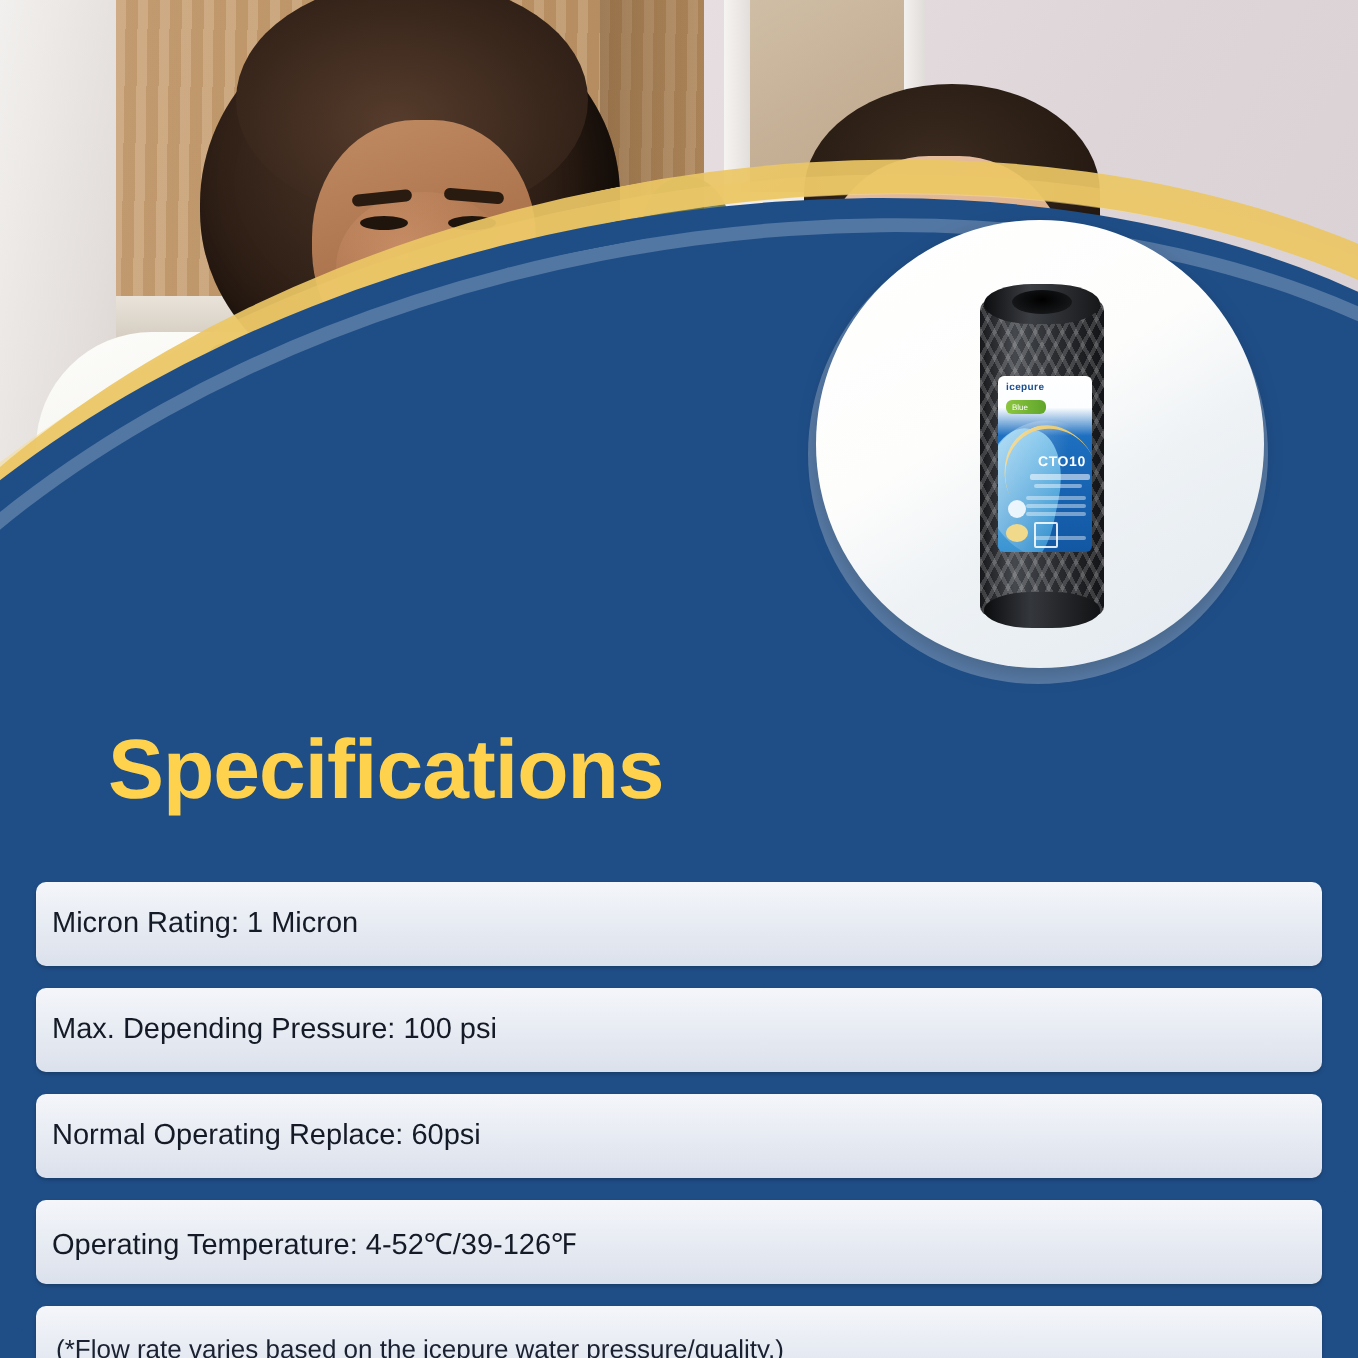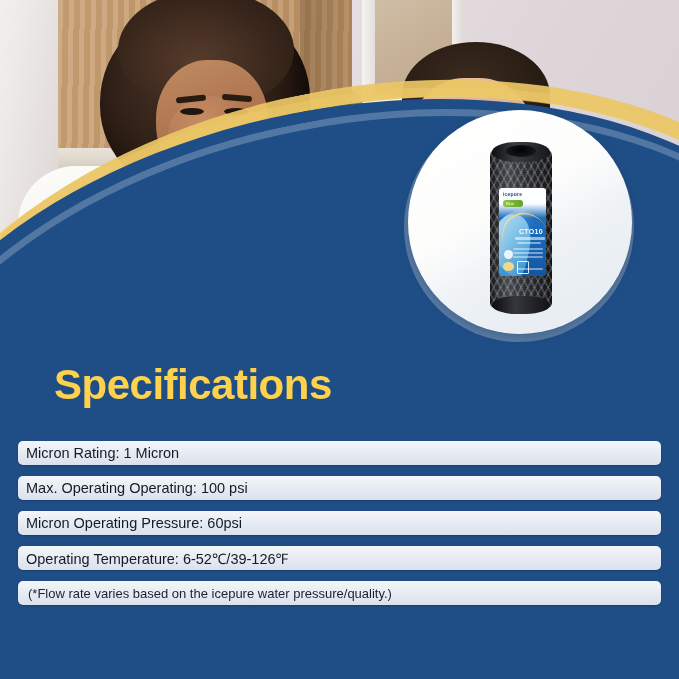--- a/index.html
+++ b/index.html
@@ -155,21 +155,21 @@
   .lbl-sub2{position:absolute;left:18px;top:54px;width:24px;height:2px;background:rgba(255,255,255,.45);border-radius:1px;}
   .lbl-txt{position:absolute;left:14px;width:30px;height:1.6px;background:rgba(255,255,255,.42);border-radius:1px;}
   .lbl-badge{position:absolute;left:5px;top:62px;width:9px;height:9px;border-radius:50%;background:rgba(255,255,255,.85);}
   .lbl-circ{position:absolute;left:4px;top:74px;width:11px;height:9px;border-radius:50%;background:#f0d98a;}
   .lbl-sq{position:absolute;left:18px;top:73px;width:10px;height:11px;border:1px solid rgba(255,255,255,.85);border-radius:1px;}
 
   
   .spec-title{position:absolute;left:20px;top:364px;font-size:42px;font-weight:bold;color:#ffd24d;
      letter-spacing:-.5px;line-height:1;margin-left:34px;}
   .rows{position:absolute;left:18px;top:441px;width:643px;}
-  .row{height:24px;margin-bottom:11px;border-radius:5px;
+  .row{height:42px;margin-bottom:11px;border-radius:5px;
      background:linear-gradient(180deg,#f4f6fa 0%,#e6eaf2 55%,#dbe1ec 100%);
      box-shadow:0 1px 2px rgba(0,0,0,.22);display:flex;align-items:center;}
   .row-text{padding-left:8px;font-size:14.5px;color:#151b26;white-space:nowrap;}
   .row-note{font-size:13px;color:#1a2130;padding-left:10px;white-space:nowrap;}
 </style>
 </head>
 <body>
 
 <div id="page">
 
@@ -272,26 +272,26 @@
     </div>
   </div>
 
   <div class="spec-title">Specifications</div>
 
   <div class="rows">
     <div class="row">
       <span class="row-text">Micron Rating: 1 Micron</span>
     </div>
     <div class="row">
-      <span class="row-text">Max. Operating Operating: 100 psi</span>
-    </div>
-    <div class="row">
-      <span class="row-text">Micron Operating Pressure: 60psi</span>
-    </div>
-    <div class="row">
-      <span class="row-text">Operating Temperature: 6-52℃/39-126℉</span>
+      <span class="row-text">Max. Depending Pressure: 100 psi</span>
+    </div>
+    <div class="row">
+      <span class="row-text">Normal Operating Replace: 60psi</span>
+    </div>
+    <div class="row">
+      <span class="row-text">Operating Temperature: 4-52℃/39-126℉</span>
     </div>
     <div class="row">
       <span class="row-note">(*Flow rate varies based on the icepure water pressure/quality.)</span>
     </div>
   </div>
 
 </div>
 
 </body></html>

